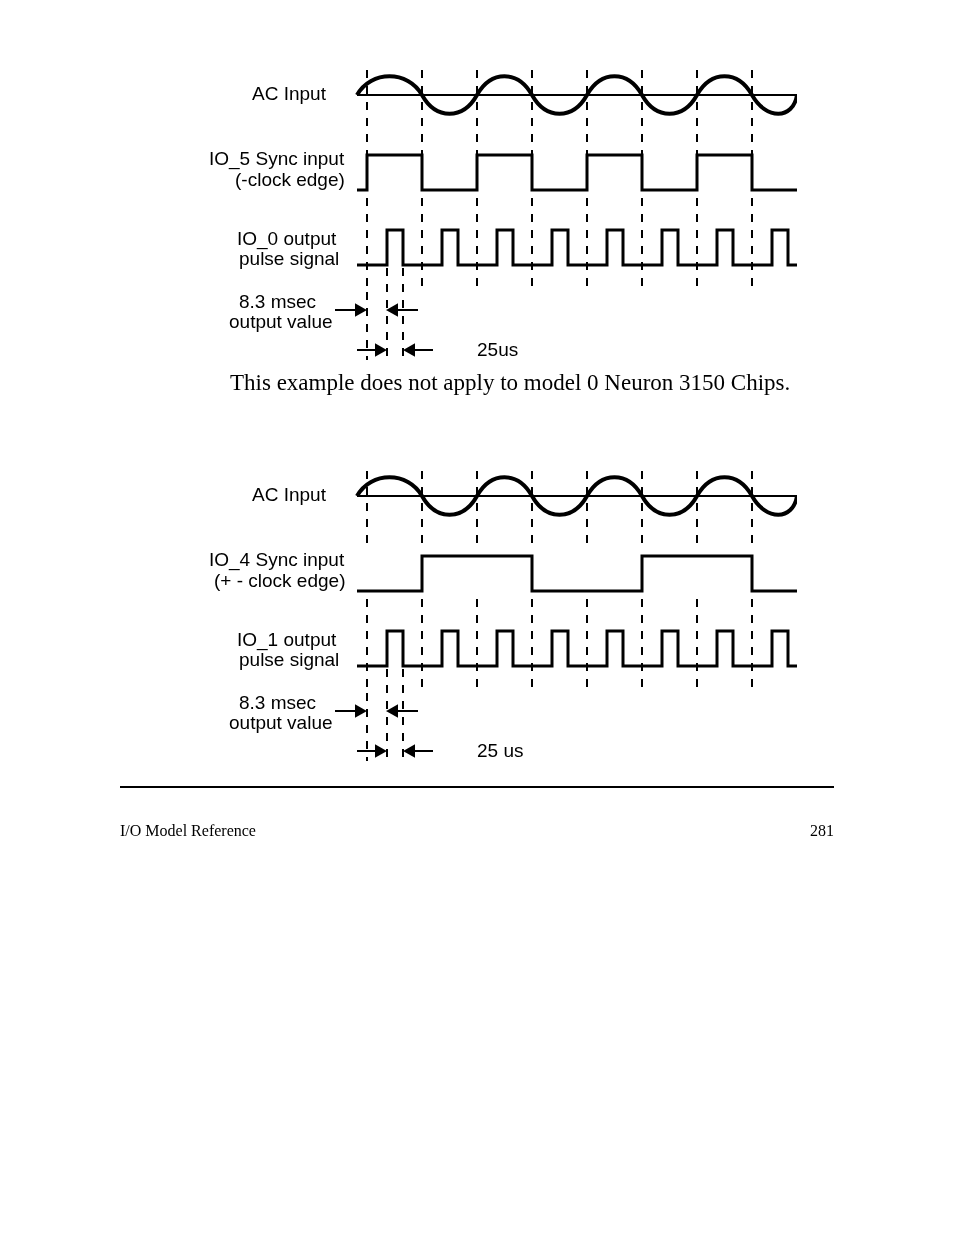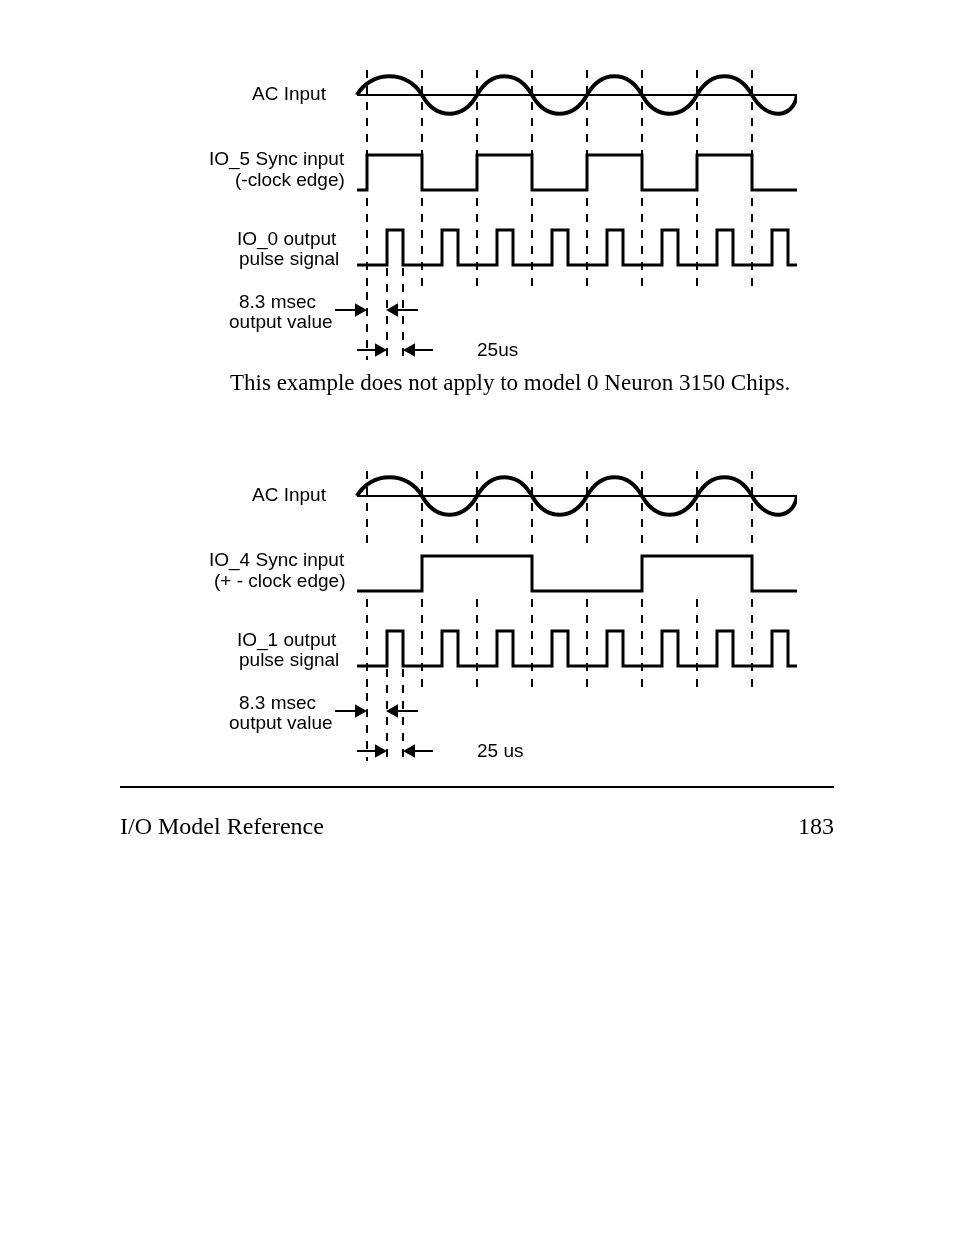--- a/index.html
+++ b/index.html
@@ -48,21 +48,21 @@
     line-height: 1.35;
     text-align: left;
   }
   .footer {
     position: absolute;
     bottom: 60px;
     left: 120px;
     right: 120px;
     display: flex;
     justify-content: space-between;
-    font-size: 24px;
+    font-size: 16px;
   }
   svg text {
     font-family: Helvetica, Arial, sans-serif;
     fill: #000;
   }
 </style>
 </head>
 <body>
 
 <div class="page">
@@ -208,16 +208,16 @@
       <text x="320" y="296" font-size="19">25 us</text>
     </svg>
 
   </div>
 
   <hr class="hr">
 
 
   <div class="footer">
     <span>I/O Model Reference</span>
-    <span>183</span>
+    <span>281</span>
   </div>
 
 </div>
 
 </body></html>

